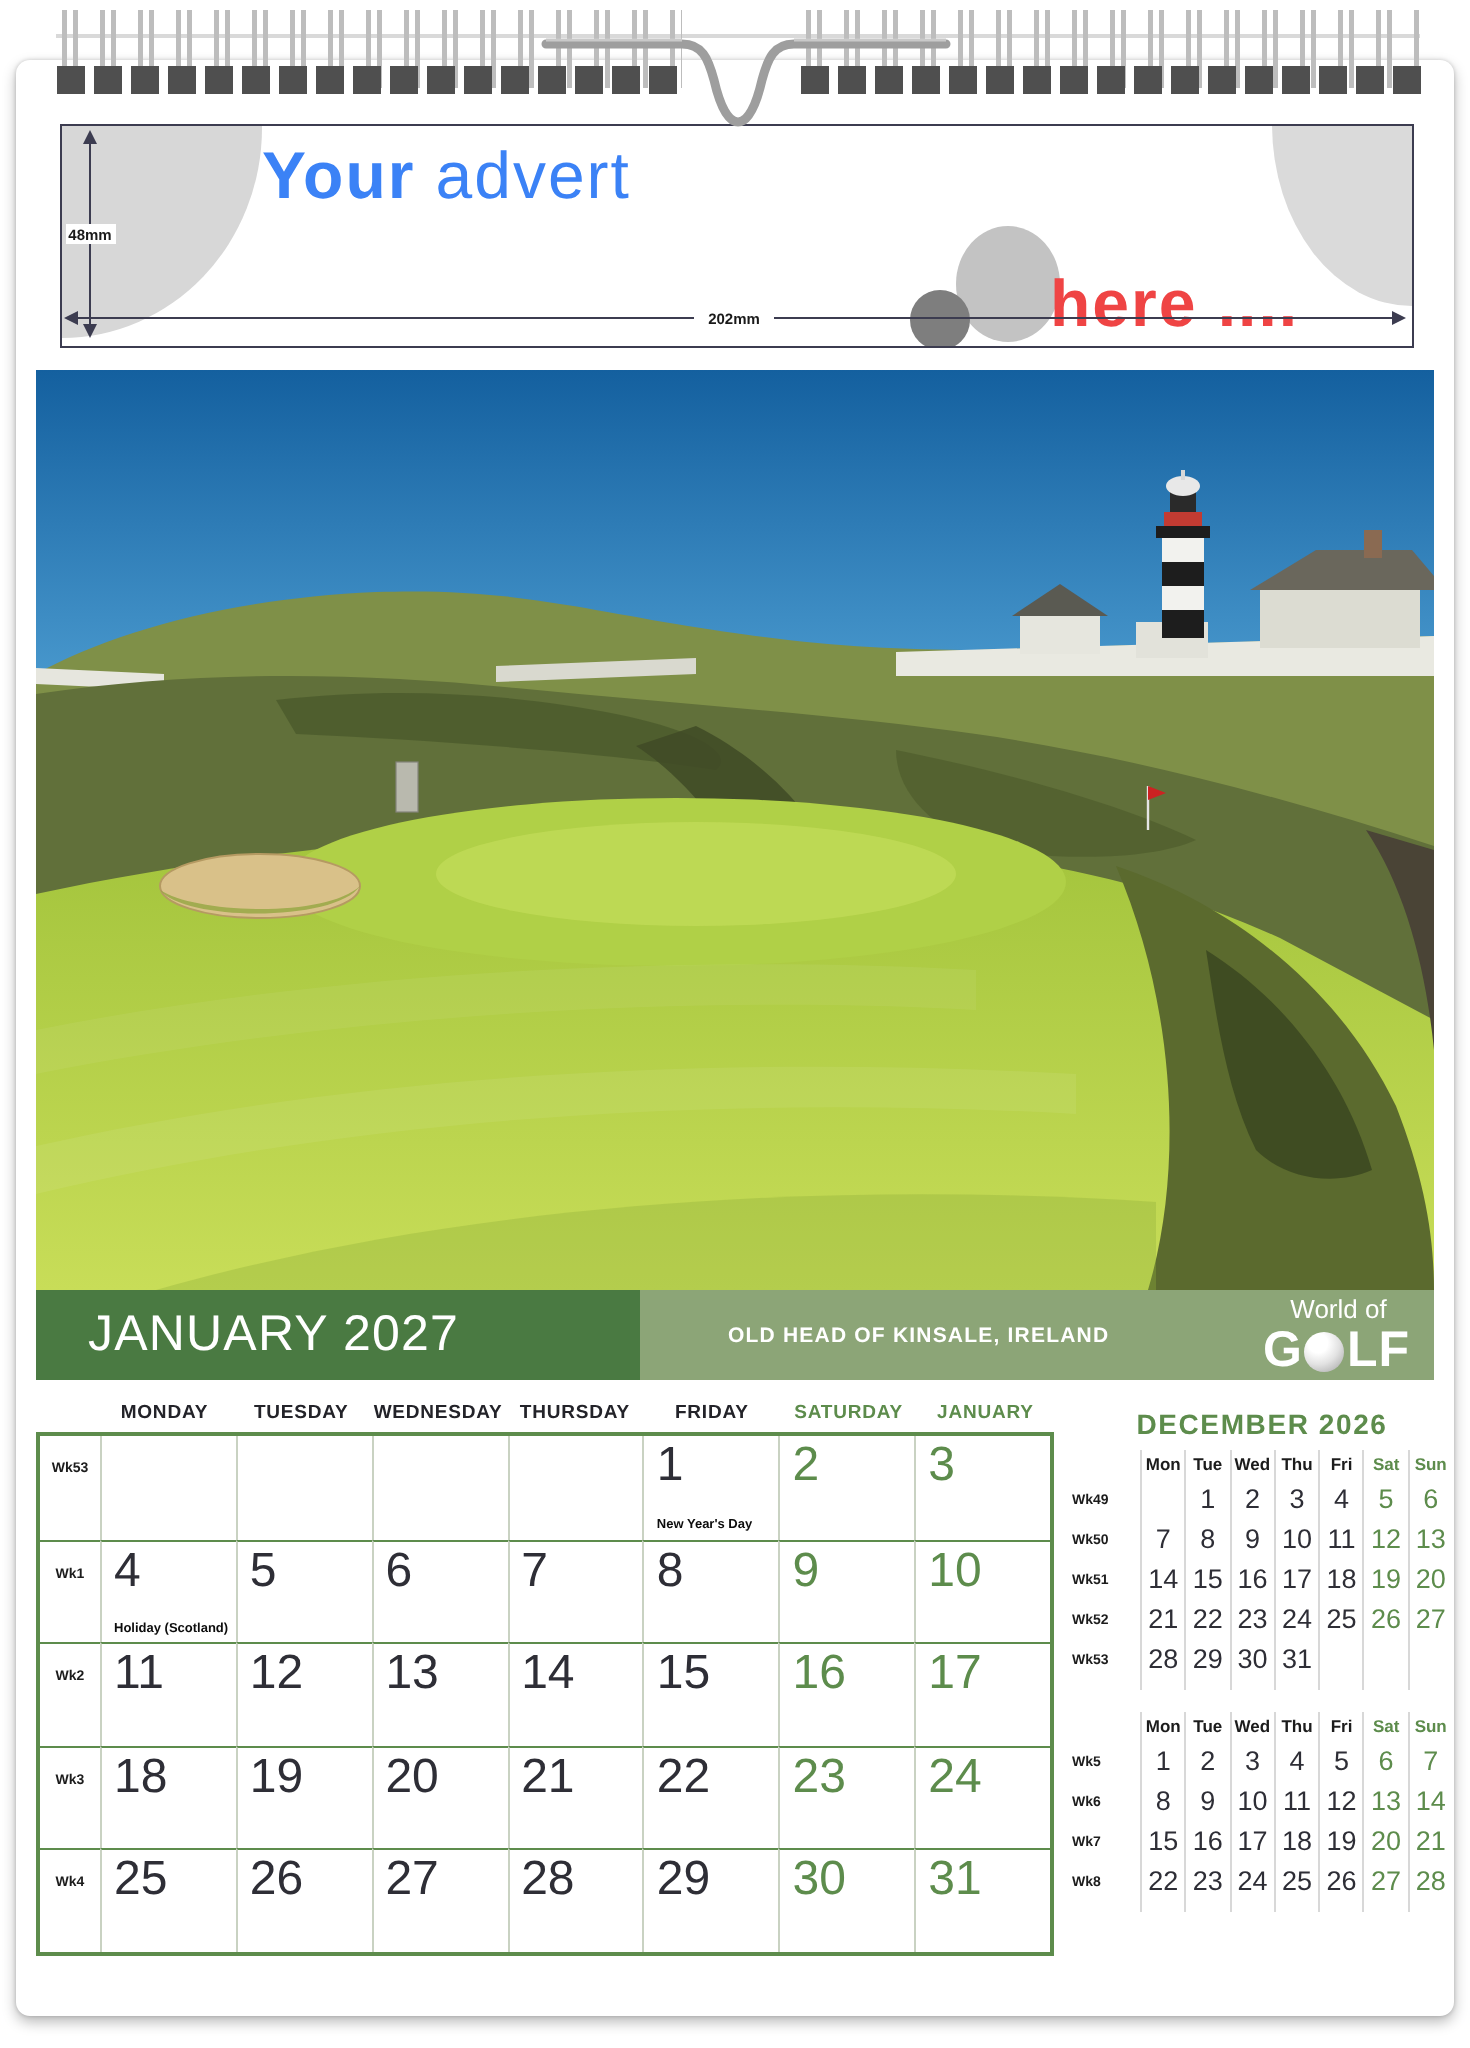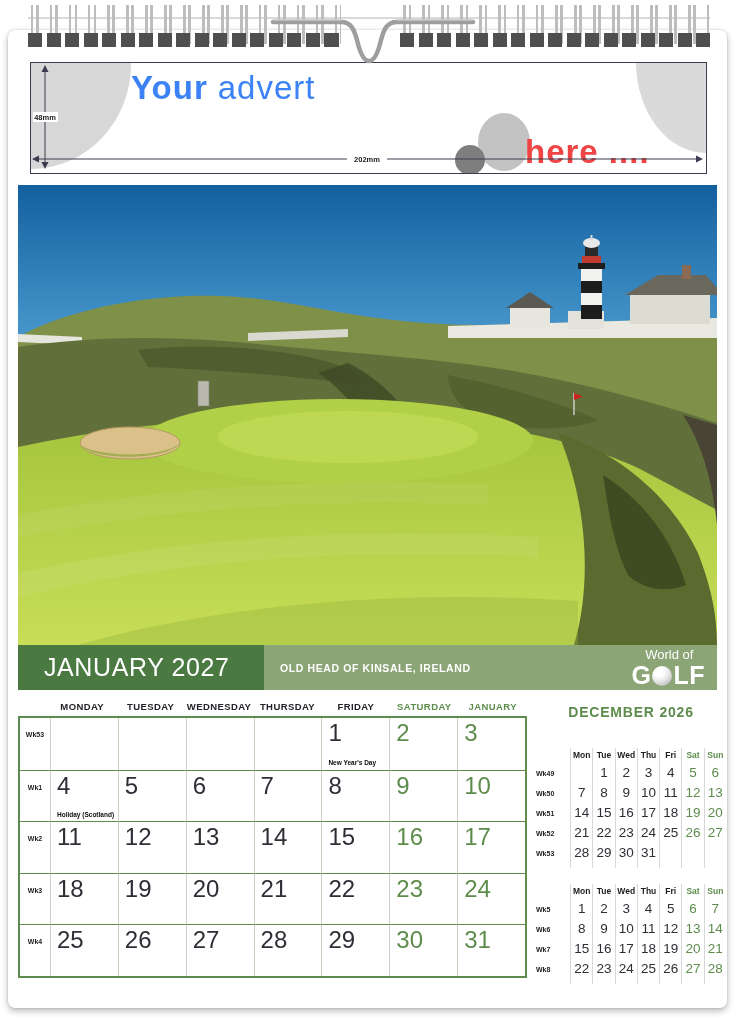--- a/index.html
+++ b/index.html
@@ -36,46 +36,46 @@
   .ad-line1{position:absolute;left:100px;top:6px;font-size:33px;color:#3b82f6;letter-spacing:1px;white-space:nowrap;}
   .ad-line1 .w1{font-weight:700;}
   .ad-line1 .w2{font-weight:400;margin-left:10px;}
   .ad-goes{position:absolute;left:312px;top:56px;font-size:42px;font-weight:400;color:#101010;}
   .ad-here{position:absolute;left:494px;top:70px;font-size:33px;font-weight:700;color:#ef4444;letter-spacing:1px;}
   .dims{position:absolute;left:0;top:0;width:673px;height:108px;pointer-events:none;}
   
   .photo{position:absolute;left:18px;top:185px;width:699px;height:460px;z-index:2;}
   
   .caption{position:absolute;left:18px;top:645px;width:699px;height:45px;display:flex;z-index:2;}
-  .cap-left{width:246px;background:var(--gdark);color:#fff;font-size:25px;letter-spacing:.6px;
+  .cap-left{width:302px;background:var(--gdark);color:#fff;font-size:25px;letter-spacing:.6px;
             display:flex;align-items:center;padding-left:26px;box-sizing:border-box;white-space:nowrap;}
   .cap-right{flex:1;background:var(--sage);color:#fff;display:flex;align-items:center;
              padding:0 12px 0 16px;box-sizing:border-box;}
-  .cap-loc{font-size:10.5px;font-weight:700;letter-spacing:.6px;flex:1;}
+  .cap-loc{font-size:10.5px;font-weight:700;letter-spacing:.6px;flex:1;margin-left:28px;}
   .cap-logo{text-align:center;line-height:1;}
   .cap-logo .wo{font-size:13px;margin:0 0 2px 2px;}
   .cap-logo .golf{font-size:25px;font-weight:700;letter-spacing:.5px;display:flex;align-items:center;}
   .golfball{width:20px;height:20px;border-radius:50%;display:inline-block;margin:1px 1px 0 1px;
             background:radial-gradient(circle at 35% 28%,#ffffff 0 25%,#e2e2e2 55%,#9f9f9f 100%);}
   
   .dayhead{position:absolute;left:48px;top:701px;width:479px;display:flex;z-index:2;}
   .dh{flex:1;text-align:center;font-size:9.5px;font-weight:700;letter-spacing:.4px;color:#232329;}
   .we{color:var(--accent) !important;}
   .grid{position:absolute;left:18px;top:716px;width:509px;height:262px;display:grid;
         grid-template-columns:30px repeat(7,1fr);grid-template-rows:repeat(5,1fr);
         border:2px solid var(--accent);box-sizing:border-box;background:#fff;z-index:2;}
   .grid>div:nth-child(n+9){border-top:1.6px solid var(--accent);}
   .wkc{font-size:7px;font-weight:700;color:#1c1c1c;text-align:center;padding-top:13px;box-sizing:border-box;}
   .dc{border-left:1px solid var(--gridline);position:relative;padding:2px 0 0 6px;font-size:24px;
       color:var(--ink);box-sizing:border-box;line-height:1.1;}
   .note{position:absolute;left:6px;bottom:3px;font-size:6.5px;font-weight:700;color:#0d0d0d;white-space:nowrap;}
   
   .mini{position:absolute;left:536px;width:190px;z-index:2;}
   .mini .title{text-align:center;font-size:14px;font-weight:700;color:var(--accent);letter-spacing:.8px;margin-bottom:5px;}
-  .mgrid{display:grid;grid-template-columns:34px repeat(7,1fr);margin-top:28px;}
+  .mgrid{display:grid;grid-template-columns:34px repeat(7,1fr);}
   .mh{font-size:8.5px;font-weight:700;text-align:center;color:#1c1c1c;padding:2px 0 3px;}
   .mwk{font-size:7px;font-weight:700;color:#1c1c1c;padding-top:7px;box-sizing:border-box;}
   .md{font-size:13.5px;text-align:center;color:var(--ink);height:20px;line-height:19px;}
   .sep{border-left:1px solid #d8d8d8;}
   .tail{height:5px;}
   #mini-dec{top:704px;}
   #mini-feb{top:856px;}
 </style>
 </head>
 <body>

